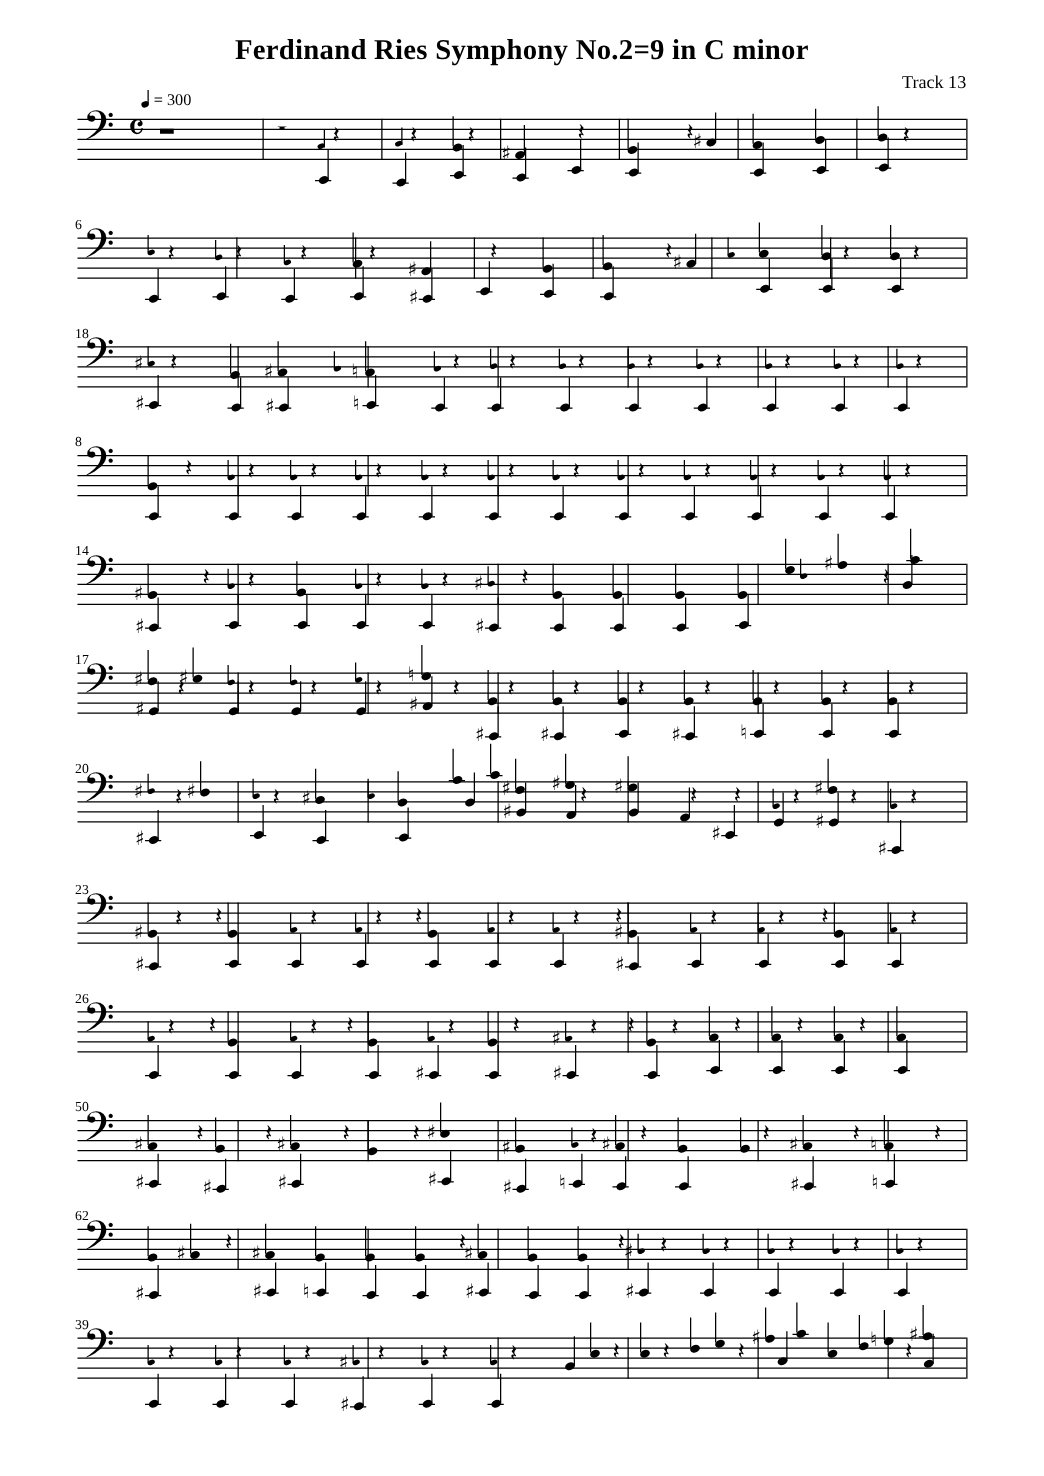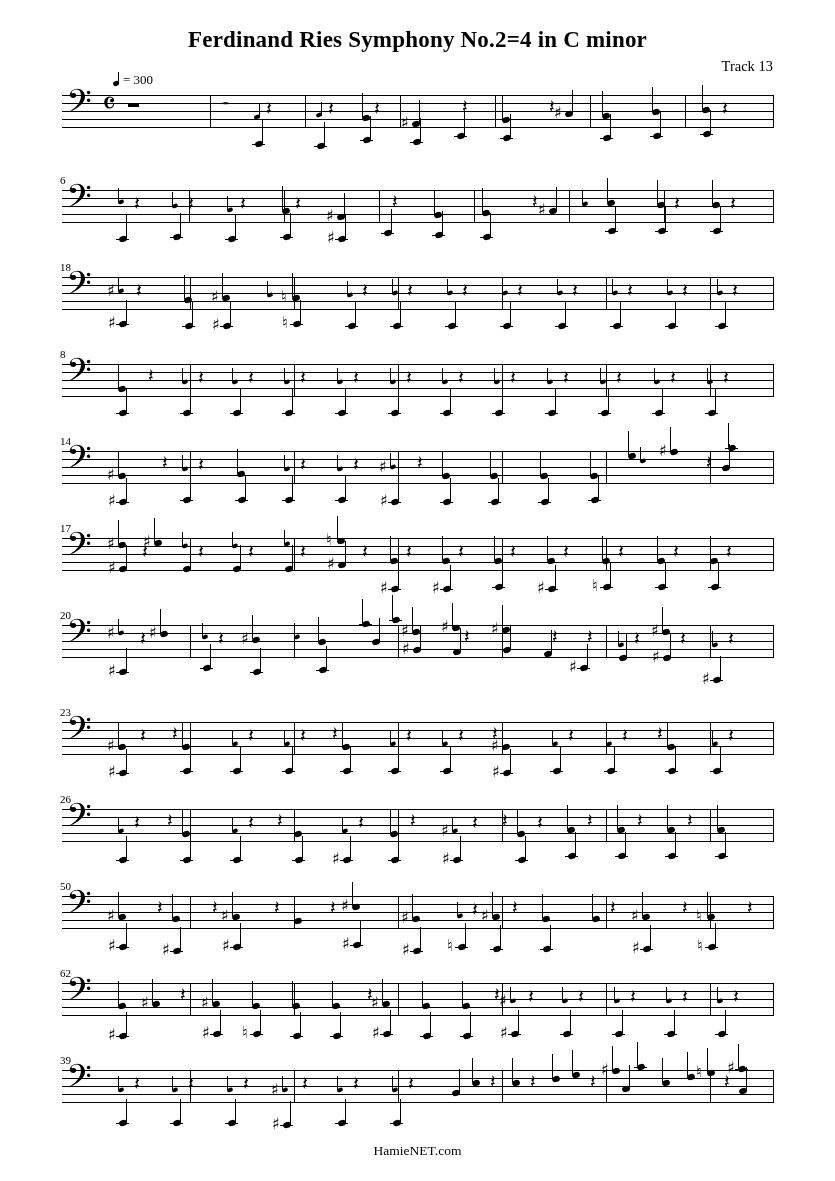--- a/index.html
+++ b/index.html
@@ -195,21 +195,21 @@
     width: 11px;
     height: 4px;
     background: #000;
   }
 </style>
 </head>
 <body>
 
 <div class="page">
 
-  <div class="title">Ferdinand Ries Symphony No.2=4 in C minor</div>
+  <div class="title">Ferdinand Ries Symphony No.2=9 in C minor</div>
   <div class="track-label">Track 13</div>
 
   <div class="tempo">
     <span class="notehead"></span>
     <span>= 300</span>
   </div>
 
   <div id="systems">
       <div class="system" style="top: 95px;">
         <div class="staff">
@@ -1890,14 +1890,13 @@
             <div class="ledger" style="left: 673px; top: -1px;"></div>
           </div>
           <div style="position: absolute; left: 0px; top: 0px;">
             <div class="nh" style="left: 677px; top: 18px;"></div>
             <div class="stem-up" style="height: 24px; left: 684.2px; top: -3px;"></div>
           </div>
         </div>
       </div>
     </div>
 
-  <div class="footer">HamieNET.com</div>
 </div>
 
 </body></html>

